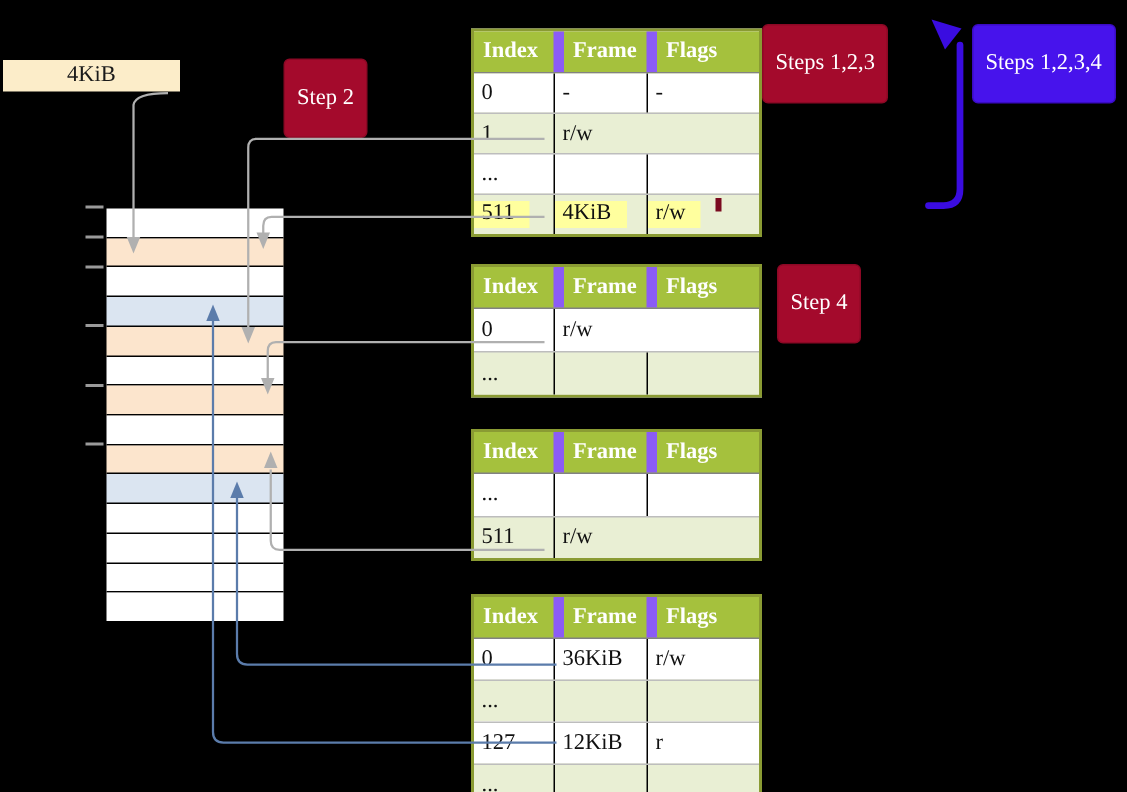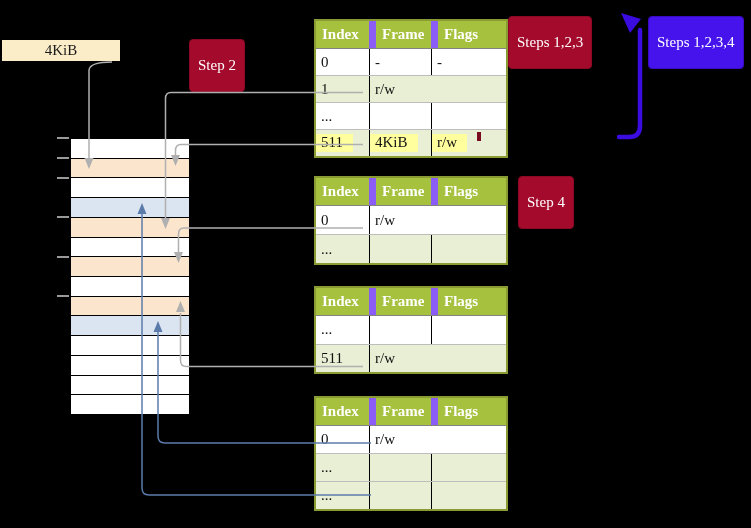--- a/index.html
+++ b/index.html
@@ -157,26 +157,32 @@
       </div>
     </div>
   <div id="table-3" class="ptable">
       <div class="thead">
         <div class="th">Index</div>
         <div class="th">Frame</div>
         <div class="th">Flags</div>
       </div>
       <div class="trow">
         <div class="td">0</div>
-        <div class="td">r/w</div>
-      </div>
-      <div class="trow alt">
-        <div class="td">...</div>
-        <div class="td"></div>
-        <div class="td"></div>
+        <div class="td">36KiB</div>
+        <div class="td">r/w</div>
+      </div>
+      <div class="trow alt">
+        <div class="td">...</div>
+        <div class="td"></div>
+        <div class="td"></div>
+      </div>
+      <div class="trow">
+        <div class="td">127</div>
+        <div class="td">12KiB</div>
+        <div class="td">r</div>
       </div>
       <div class="trow alt">
         <div class="td">...</div>
         <div class="td"></div>
         <div class="td"></div>
       </div>
     </div>
 
   <svg class="overlay" width="751" height="528">
 

